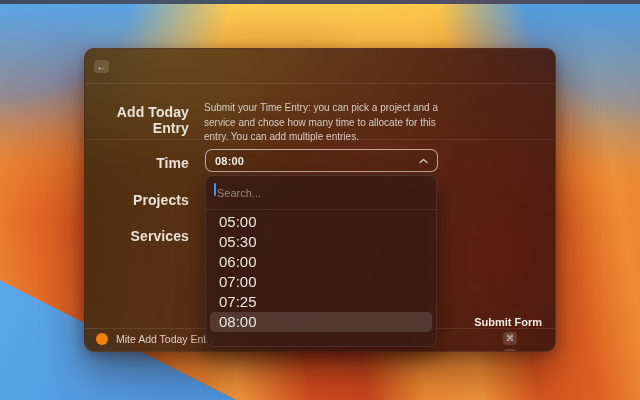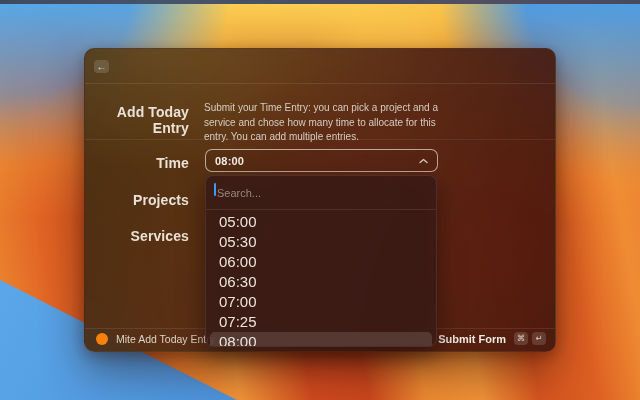--- a/index.html
+++ b/index.html
@@ -78,21 +78,21 @@
   .dd-list { padding:2px 4px 3px; }
   .dd-row { height:20px; line-height:20px; padding-left:9px; border-radius:5px;
             font-size:15px; font-weight:500; color:#ece5dc; cursor:pointer; }
   .dd-row.selected { background:rgba(255,255,255,.13); }
 
   
   .footer { position:absolute; left:0; right:0; bottom:0; height:25px;
             display:flex; align-items:center; padding:0 9px; }
   .app-dot { width:12px; height:12px; border-radius:50%; background:#F6820C; margin-left:2px; }
   .app-name { margin-left:8px; font-size:10.5px; font-weight:500; color:#dcd4ca; }
-  .submit-group { margin-left:auto; display:flex; align-items:center; gap:4px; cursor:pointer; }
+  .submit-group { margin-left:auto; display:flex; align-items:center; gap:4px; cursor:pointer;flex-direction:column; }
   .submit-label { font-size:11px; font-weight:700; color:#f0eae3; margin-right:4px; }
   .key-badge { width:14px; height:13px; border-radius:4px; background:rgba(255,255,255,.14);
                display:flex; align-items:center; justify-content:center;
                font-size:8.5px; color:#d4ccc2; line-height:1; }
 </style>
 </head>
 <body>
 
 <div class="screen">
 
@@ -146,21 +146,20 @@
 
     <div class="dropdown">
       <div class="dd-search">
         <div class="dd-cursor"></div>
         <input class="dd-input" type="text" placeholder="Search..." style="">
       </div>
       <div class="dd-list">
         <div class="dd-row">05:00</div>
         <div class="dd-row">05:30</div>
         <div class="dd-row">06:00</div>
-        <div class="dd-row">06:30</div>
         <div class="dd-row">07:00</div>
         <div class="dd-row">07:25</div>
         <div class="dd-row selected">08:00</div>
       </div>
     </div>
   </div>
 
 </div>
 
 </body></html>

